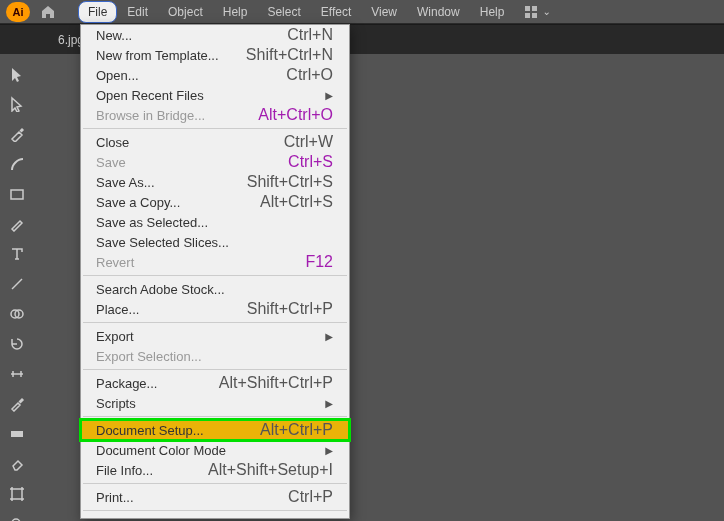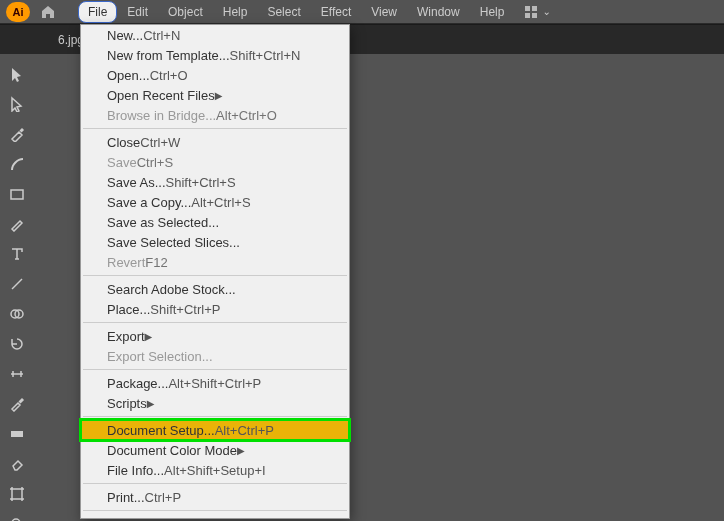--- a/index.html
+++ b/index.html
@@ -17,25 +17,25 @@
 .tabbar { height: 30px; background: #282828; border-top: 1px solid #1a1a1a; display: flex; align-items: center; padding-left: 46px; }
 .doc-tab { color: #ccc; font-size: 12px; padding: 6px 12px; cursor: pointer; display: flex; align-items: center; gap: 8px; }
 .tab-close { font-size: 14px; color: #999; }
 
 .toolbar { position: absolute; left: 0; top: 54px; width: 34px; background: #535353; display: flex; flex-direction: column; align-items: center; padding-top: 8px; gap: 6px; }
 .tool { width: 24px; height: 24px; display: flex; align-items: center; justify-content: center; cursor: pointer; }
 .tool svg { stroke: #ccc; fill: none; stroke-width: 1.5; }
 .tool.fill svg { fill: #ccc; stroke: none; }
 
 .dropdown { position: absolute; left: 80px; top: 24px; width: 270px; background: #f0f0f0; border: 1px solid #999; box-shadow: 2px 4px 12px rgba(0,0,0,0.4); font-size: 13px; color: #333; padding-bottom: 4px; }
-.dd-row { display: flex; align-items: center; height: 20px; padding: 0 16px 0 26px; cursor: pointer; }
+.dd-row { display: flex; justify-content: space-between; align-items: center; height: 20px; padding: 0 16px 0 15px; cursor: pointer; }
 .dd-row.disabled { color: #999; cursor: default; }
 .dd-row.highlighted { background: #eab308; outline: 3px solid #00e000; outline-offset: -1px; }
-.dd-shortcut { color: #555; font-size: 13px; }
-.dd-row.disabled .dd-shortcut { color: #737373; }
+.dd-shortcut { color: #555; font-size: 16px; }
+.dd-row.disabled .dd-shortcut { color: #a21caf; }
 .dd-sep { height: 1px; background: #ccc; margin: 3px 2px; }
 .submenu-arrow { font-size: 10px; color: #555; }
 </style>
 </head>
 <body>
 
 <div class="menubar">
   <div class="app-logo">Ai</div>
   <div class="home-icon">
     <svg width="16" height="16" viewBox="0 0 16 16">

